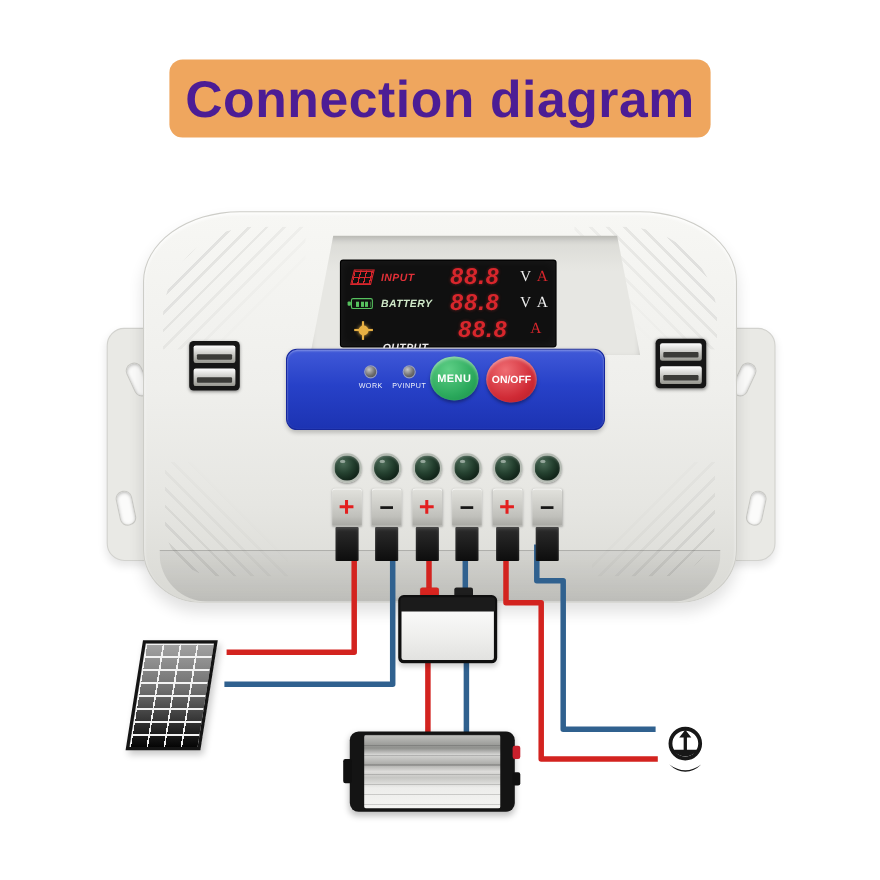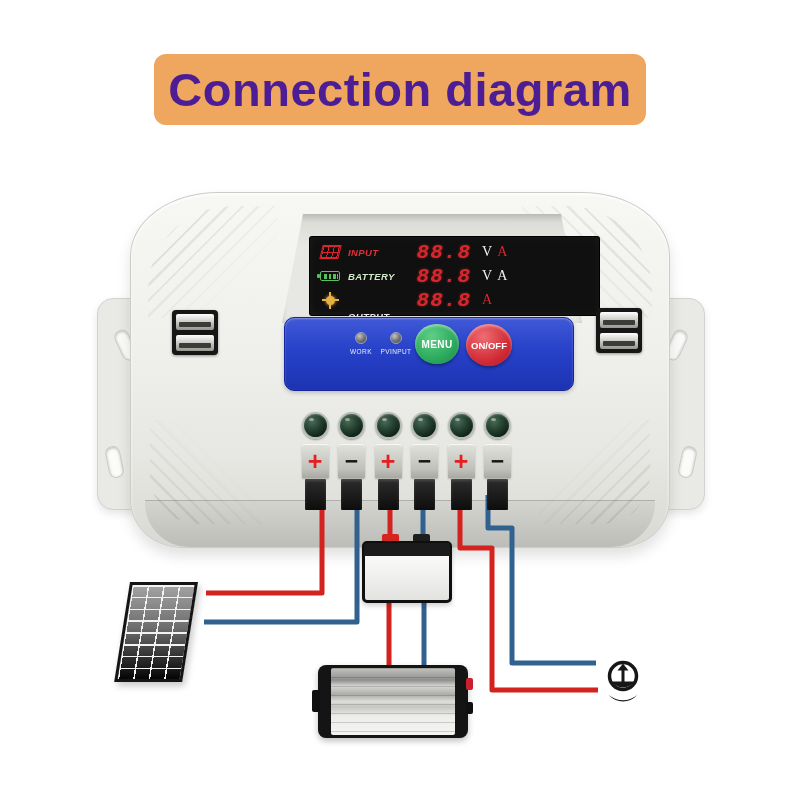--- a/index.html
+++ b/index.html
@@ -43,48 +43,48 @@
         mask-image:linear-gradient(45deg,#000 12%,transparent 62%);}
   .ribs.br{left:538px;top:420px;width:112px;height:104px;border-bottom-right-radius:48px;
         -webkit-mask-image:linear-gradient(315deg,#000 12%,transparent 62%);
         mask-image:linear-gradient(315deg,#000 12%,transparent 62%);}
 
   
   #recess{position:absolute;left:282px;top:214px;width:300px;height:109px;z-index:3;
           clip-path:polygon(7% 0,93% 0,100% 100%,0 100%);
           background:linear-gradient(180deg,#d9d9d4,#e7e7e3 30%);
           box-shadow:inset 0 3px 6px rgba(0,0,0,.18);}
-  #display{position:absolute;left:310px;top:237px;width:289px;height:78px;z-index:4;
+  #display{position:absolute;left:310px;top:237px;width:195px;height:78px;z-index:4;
            background:#101010;border-radius:2px;display:flex;flex-direction:column;
            justify-content:space-around;padding:3px 0;box-sizing:border-box;
            box-shadow:0 0 0 1px #000, inset 0 0 10px rgba(255,255,255,.05);}
   .disp-row{display:flex;align-items:center;padding:0 7px;gap:5px;height:22px;}
   .disp-icon-box{width:26px;display:flex;justify-content:center;}
   .disp-label{width:54px;font-size:9.5px;font-weight:700;font-style:italic;letter-spacing:.4px;}
-  .disp-value{width:64px;text-align:right;font-family:Liberation Mono, monospace;
+  .disp-value{width:64px;text-align:center;font-family:Liberation Sans, sans-serif;
               font-size:21px;font-weight:700;font-style:italic;letter-spacing:1px;
               text-shadow:0 0 3px rgba(230,50,50,.45);}
   .disp-units{display:flex;gap:5px;margin-left:6px;font-family:"Liberation Serif",serif;
               font-size:14px;}
   .icon-solar-panel-icon{width:17px;height:12px;border:1.5px solid #d8262c;transform:skewX(-14deg);
       background:repeating-linear-gradient(90deg,#d8262c 0 1px,transparent 1px 5.2px),
                  repeating-linear-gradient(0deg,#d8262c 0 1px,transparent 1px 5.5px);}
   .icon-battery-level-icon{position:relative;width:20px;height:10px;border:1.5px solid #56c15e;
       border-radius:2px;padding:1.5px;box-sizing:border-box;background-clip:content-box;
       background:repeating-linear-gradient(90deg,#56c15e 1.5px 4.2px,transparent 4.2px 5.8px) content-box;}
   .icon-battery-level-icon::before{content:"";position:absolute;left:-4.5px;top:2px;width:3px;height:4px;
       background:#56c15e;border-radius:1px;}
   .icon-bulb-icon{position:relative;width:9px;height:9px;border-radius:50%;background:#e7b043;
       box-shadow:0 0 3px 1px rgba(231,176,67,.55);}
   .icon-bulb-icon::before,.icon-bulb-icon::after{content:"";position:absolute;background:#e7b043;}
   .icon-bulb-icon::before{left:-4px;right:-4px;top:3.7px;height:1.5px;}
   .icon-bulb-icon::after{top:-4px;bottom:-4px;left:3.7px;width:1.5px;}
 
   
-  #bluepanel{position:absolute;left:284px;top:317px;width:290px;height:74px;z-index:4;
+  #bluepanel{position:absolute;left:260px;top:317px;width:290px;height:74px;z-index:4;
              border-radius:10px;border:1px solid #16279c;box-sizing:border-box;
              background:linear-gradient(180deg,#4059d8 0%,#2741c8 45%,#1c33b2 100%);
              box-shadow:inset 0 1px 2px rgba(255,255,255,.35), 0 2px 4px rgba(0,0,0,.2);}
   .led-group{position:absolute;top:14px;width:44px;display:flex;flex-direction:column;align-items:center;}
   .led{width:10px;height:10px;border-radius:50%;border:1px solid #9aa0b8;
        background:radial-gradient(circle at 35% 30%,#c6c6c6,#6f6f6f 55%,#464646);}
   .led-label{margin-top:4px;font-size:6.5px;letter-spacing:.4px;color:#e9edf8;}
   .rbtn{position:absolute;border-radius:50%;display:flex;align-items:center;justify-content:center;
         color:#ffffff;font-weight:700;box-shadow:0 2px 3px rgba(0,0,0,.35), inset 0 2px 3px rgba(255,255,255,.45);}
   #menu-btn{left:130px;top:6px;width:44px;height:40px;font-size:10px;letter-spacing:.4px;

